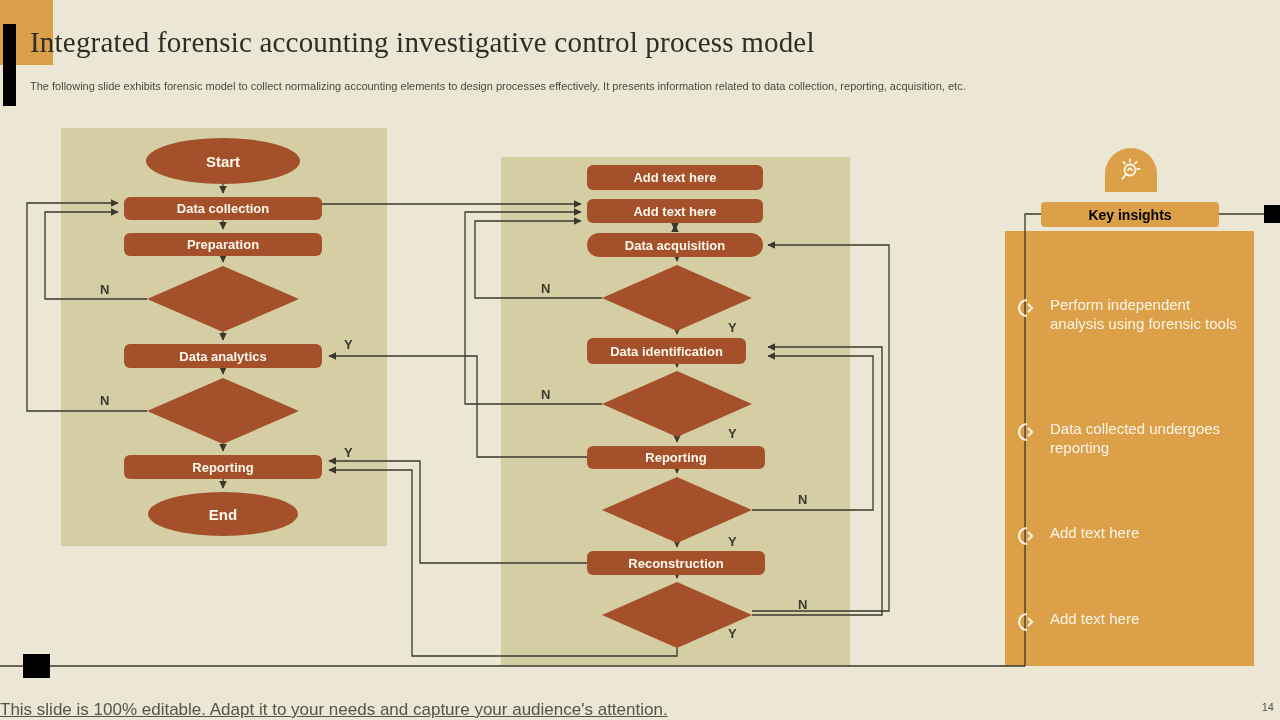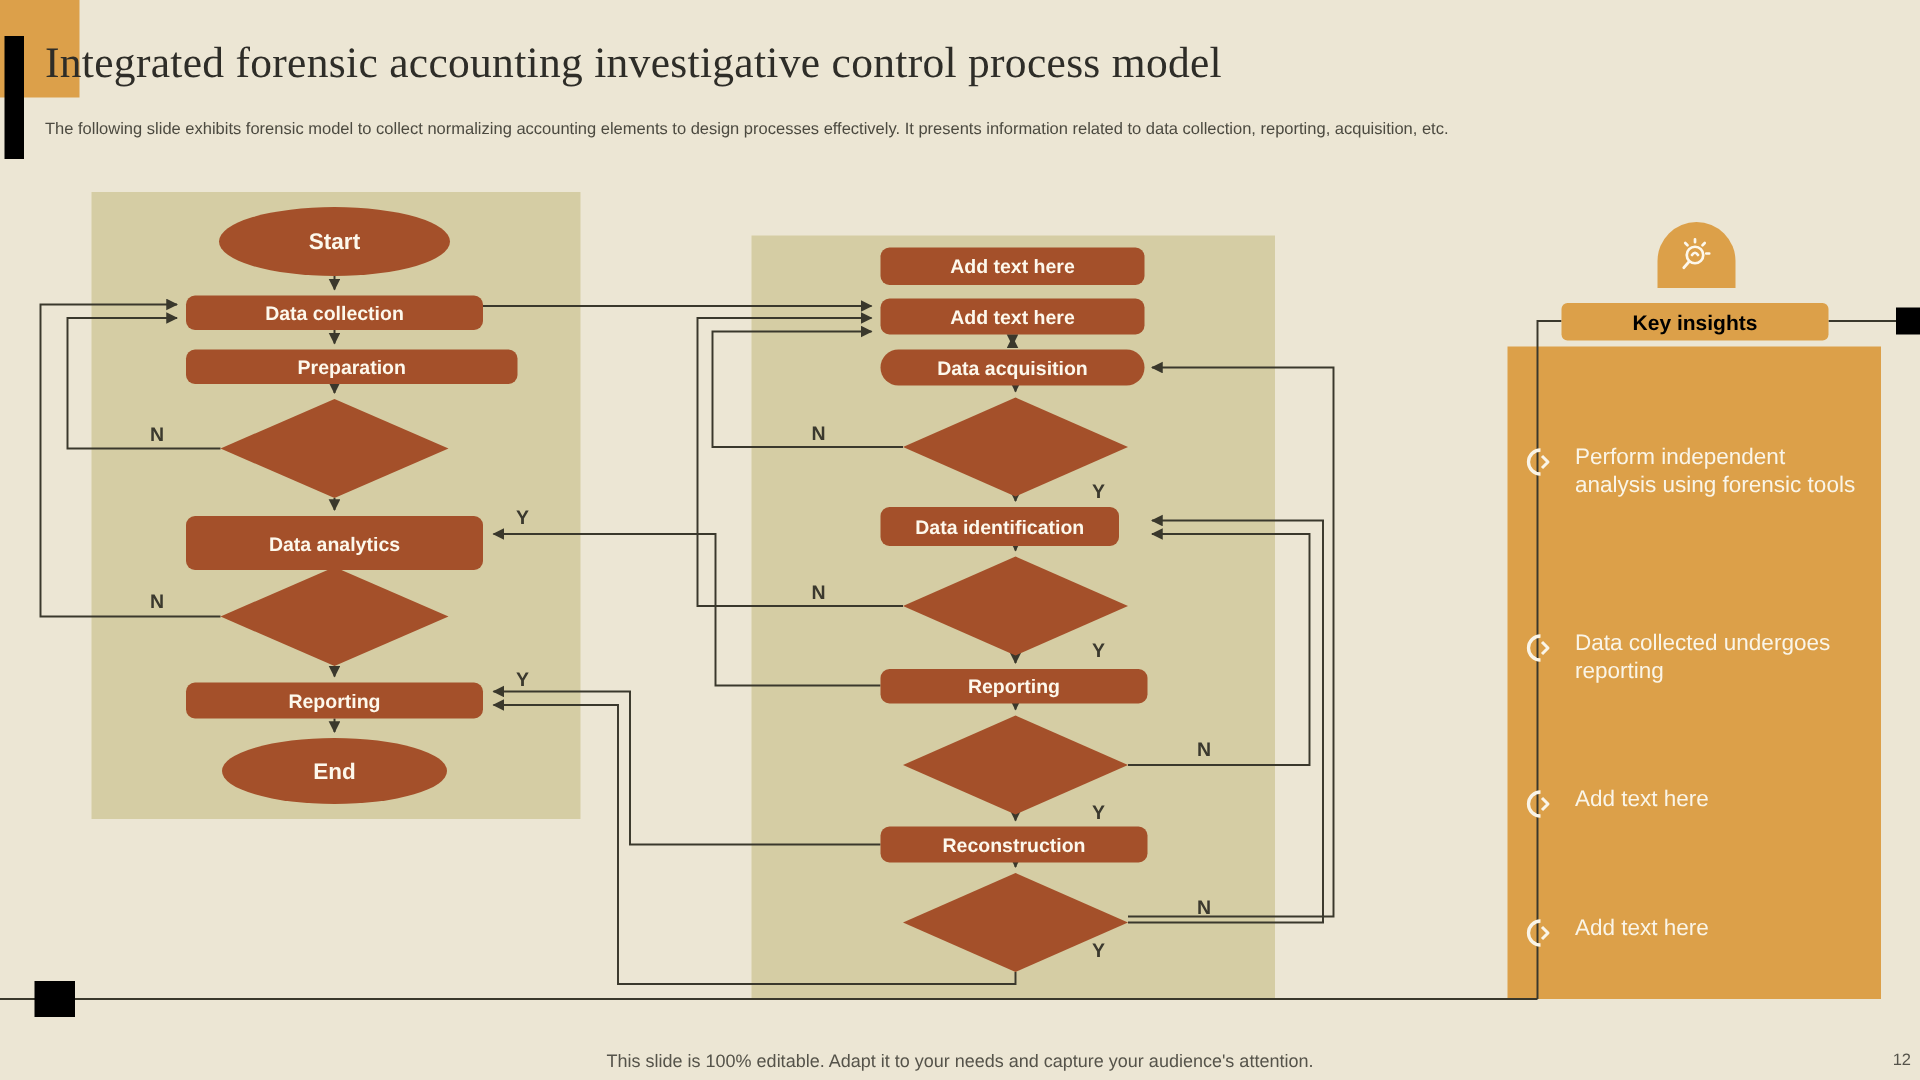--- a/index.html
+++ b/index.html
@@ -53,22 +53,22 @@
     color:#000000;font-weight:bold;font-size:14px;
   }
   .bullet-row{
     position:absolute;left:1012px;width:235px;display:flex;gap:14px;z-index:3;
     align-items:flex-start;
   }
   .bullet-row .txt{color:#faf5e8;font-size:15px;line-height:1.25;}
   .bullet-icon{flex:0 0 auto;margin-top:1px;}
 
   .footer-note{
-    position:absolute;left:0;top:700px;width:1280px;text-align:center;
-    font-size:12px;color:#55534a;z-index:2;
+    position:absolute;left:0;top:700px;width:1280px;
+    font-size:17px;color:#55534a;z-index:2;text-decoration:underline;
   }
   .page-num{
     position:absolute;left:1240px;top:701px;width:34px;text-align:right;
     font-size:11px;color:#55534a;z-index:3;
   }
 </style>
 </head>
 <body>
 
 <div id="slide">
@@ -142,22 +142,22 @@
       <polygon points="223,378 299,411 223,444 147,411"></polygon>
       <polygon points="677,265 752,298 677,331 602,298"></polygon>
       <polygon points="677,371 752,404 677,437 602,404"></polygon>
       <polygon points="677,477 752,510 677,543 602,510"></polygon>
       <polygon points="677,582 752,615 677,648 602,615"></polygon>
     </g>
   </svg>
 
   <div class="node" style="left:124px;top:197px;width:198px;height:23px;">Data collection</div>
   <div class="node ellipse" style="left:146px;top:138px;width:154px;height:46px;">Start</div>
-  <div class="node" style="left:124px;top:233px;width:221px;height:23px;">Preparation</div>
-  <div class="node" style="left:124px;top:344px;width:198px;height:36px;">Data analytics</div>
+  <div class="node" style="left:124px;top:233px;width:198px;height:23px;">Preparation</div>
+  <div class="node" style="left:124px;top:344px;width:198px;height:24px;">Data analytics</div>
   <div class="node" style="left:124px;top:455px;width:198px;height:24px;">Reporting</div>
   <div class="node ellipse" style="left:148px;top:492px;width:150px;height:44px;">End</div>
 
   <div class="node" style="left:587px;top:165px;width:176px;height:25px;">Add text here</div>
   <div class="node" style="left:587px;top:199px;width:176px;height:24px;">Add text here</div>
   <div class="node" style="left:587px;top:233px;width:176px;height:24px;border-radius:12px;">Data acquisition</div>
   <div class="node" style="left:587px;top:338px;width:159px;height:26px;">Data identification</div>
   <div class="node" style="left:587px;top:446px;width:178px;height:23px;">Reporting</div>
   <div class="node" style="left:587px;top:551px;width:178px;height:24px;">Reconstruction</div>
 
@@ -209,15 +209,15 @@
   </div>
   <div class="bullet-row" style="top:610px;">
     <svg class="bullet-icon" width="24" height="22" viewBox="0 0 24 22">
       <path d="M15 3 A8 8 0 1 0 15 19" stroke="#faf5e8" stroke-width="2.2" fill="none"></path>
       <path d="M16 7 l4 4 -4 4" stroke="#faf5e8" stroke-width="2" fill="none" stroke-linejoin="round"></path>
     </svg>
     <div class="txt">Add text here</div>
   </div>
 
   <div class="footer-note">This slide is 100% editable. Adapt it to your needs and capture your audience's attention.</div>
-  <div class="page-num">12</div>
+  <div class="page-num">14</div>
 
 </div>
 
 </body></html>

